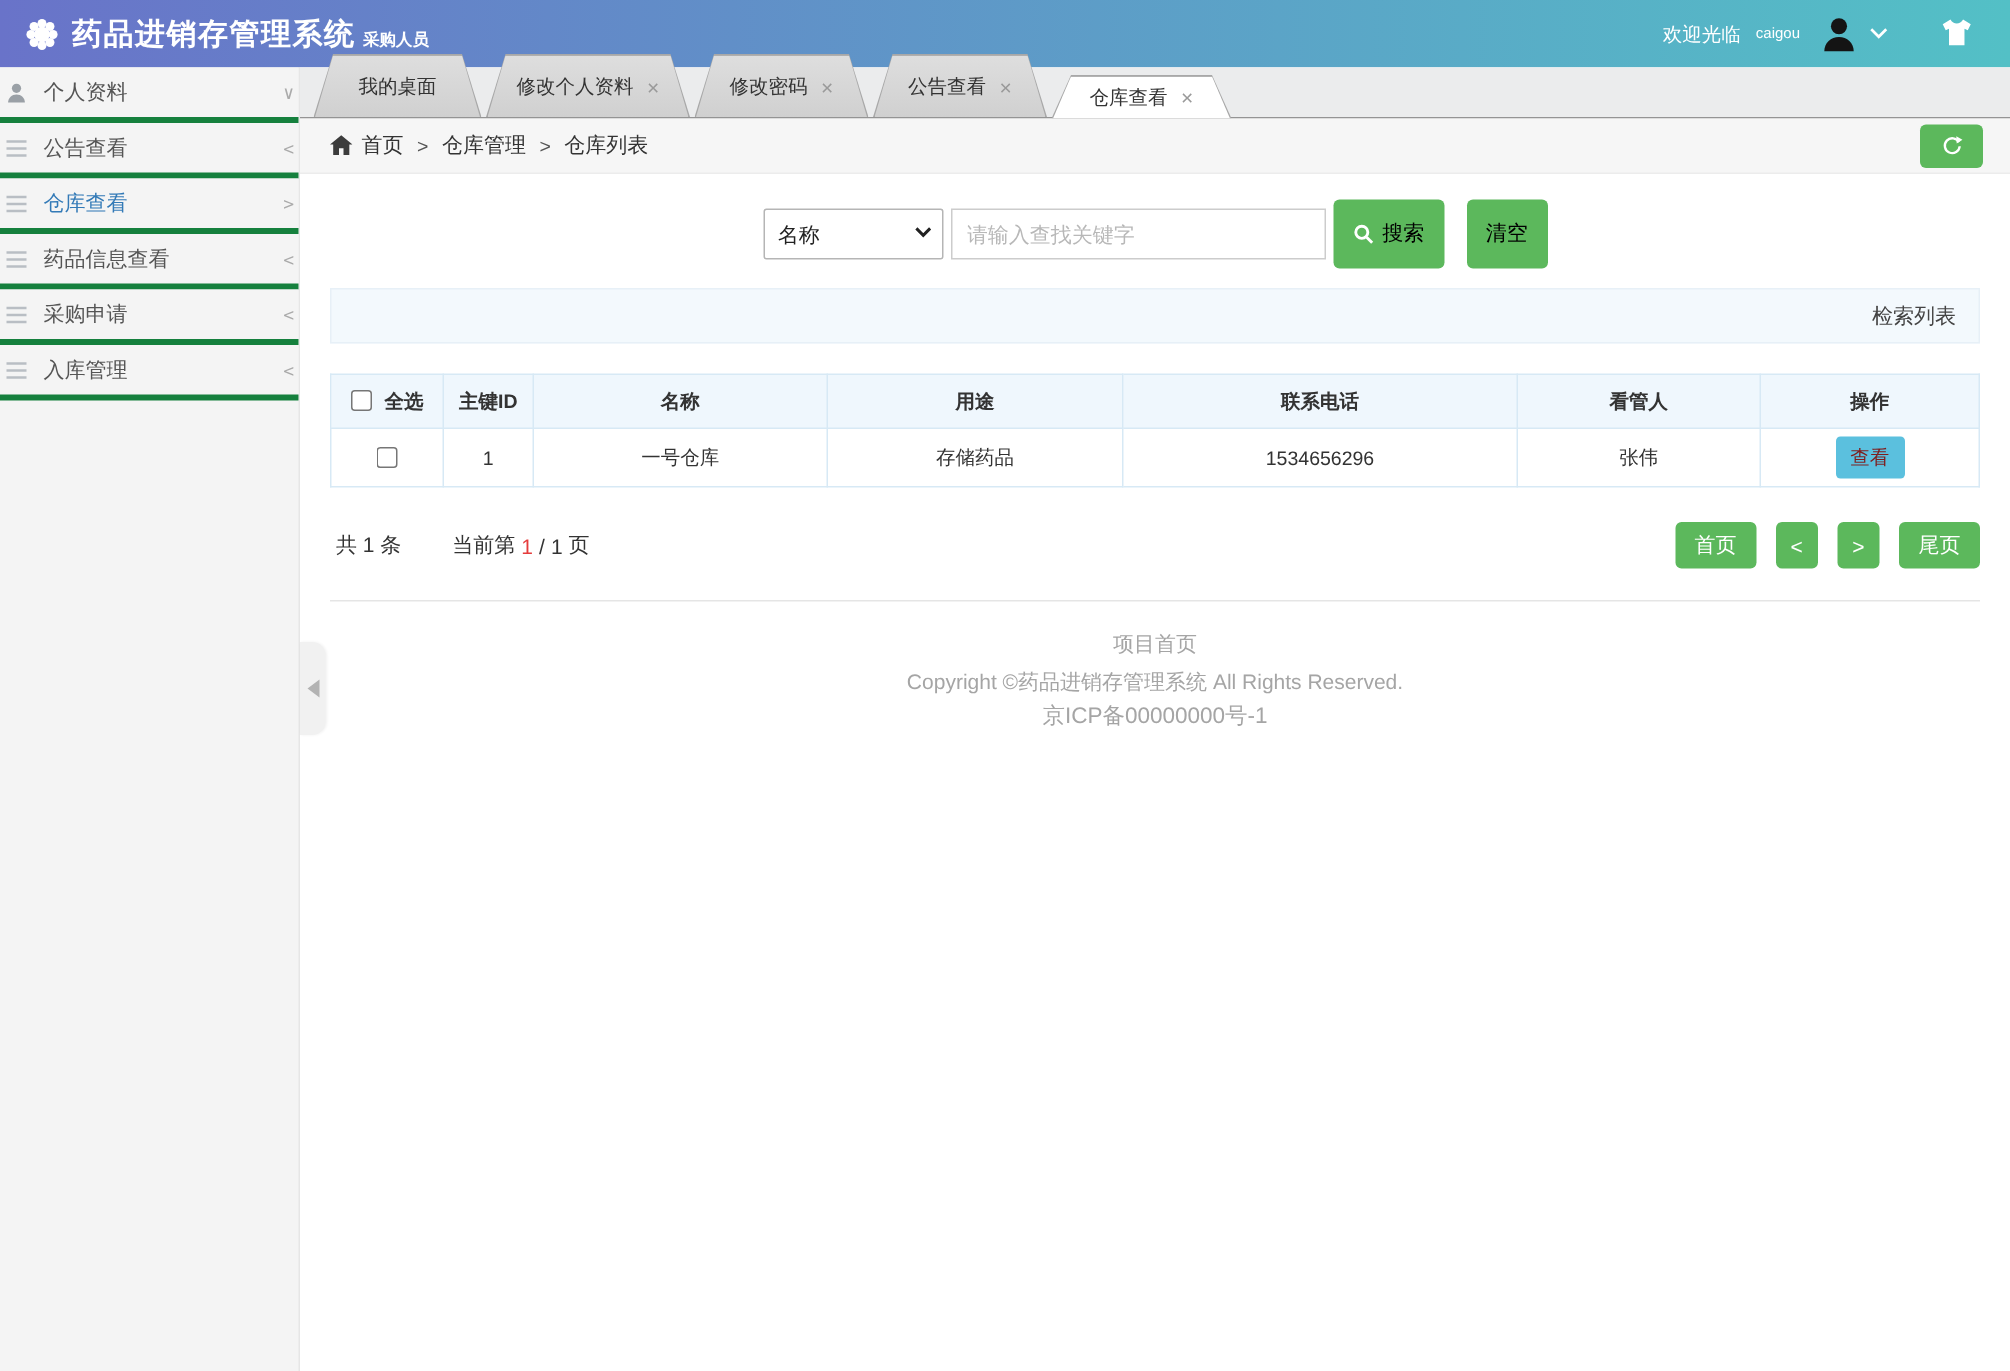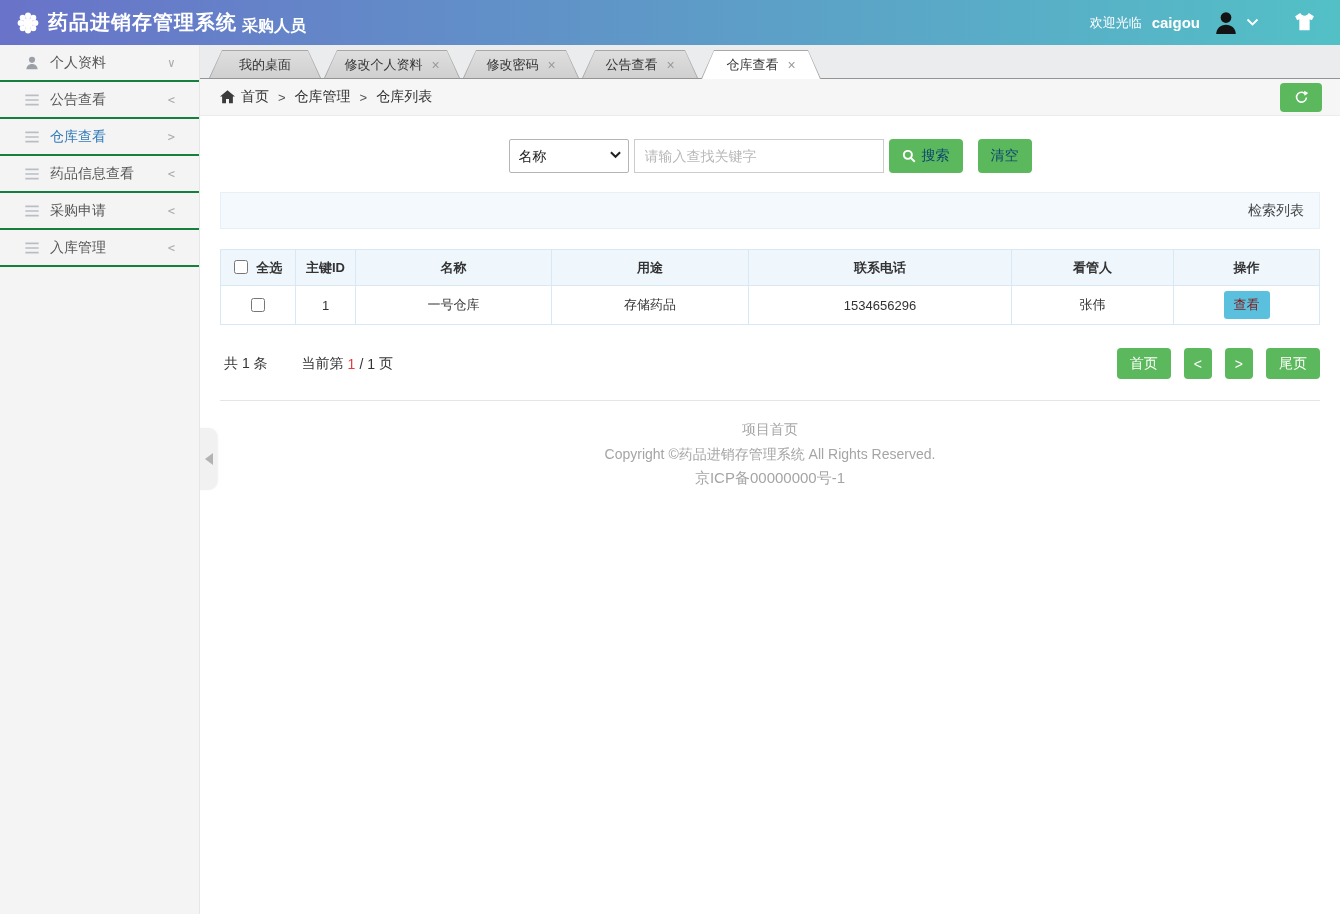--- a/index.html
+++ b/index.html
@@ -9,36 +9,36 @@
     background:#fff; color:#333; overflow:hidden; position:relative;
   }
 
   
   .header {
     height:45px; display:flex; align-items:center; padding:16px 16px;
     background:linear-gradient(to right,#6973c9,#53c0c6); color:#fff;
   }
   .logo-icon { display:flex; margin-right:8px; }
   .app-title { font-size:20px; font-weight:bold; letter-spacing:1px; }
-  .app-role  { font-size:16px; font-weight:bold; margin-left:5px; margin-top:8px; }
+  .app-role  { font-size:11px; font-weight:bold; margin-left:5px; margin-top:8px; }
   .header-spacer { flex:1; }
   .welcome-text { font-size:13px; margin-right:10px; }
-  .username { font-size:15px; font-weight:bold; margin-right:12px; }
+  .username { font-size:10px; font-weight:normal; margin-right:12px; }
   .avatar { display:flex; margin-right:6px; }
   .user-caret { display:flex; margin-right:34px; cursor:pointer; }
   .shirt { display:flex; cursor:pointer; margin-right:8px; }
 
   
   .sidebar {
     position:absolute; top:45px; left:0; bottom:0; width:200px;
     background:#f4f4f4; border-right:1px solid #e6e6e6;
   }
   .side-item {
-    height:37px; display:flex; align-items:center; padding:0 24px;
-    border-bottom:2px solid #15803d; font-size:14px; color:#555; cursor:pointer;
+    height:37px; display:flex; align-items:center; padding:0 3px;
+    border-bottom:4px solid #15803d; font-size:14px; color:#555; cursor:pointer;
     background:#f4f4f4;
     justify-content:flex-end;
   }
   .side-item .s-icon { width:26px; display:flex; align-items:center; }
   .side-item .s-label { flex:1; }
   .side-item .s-arrow { color:#aaa; font-size:12px; font-family:"DejaVu Sans Mono",monospace; }
   .side-item.active .s-label { color:#337ab7; }
 
   .collapse-handle {
     position:absolute; left:200px; top:428px; width:17px; height:62px;
@@ -53,21 +53,21 @@
   }
 
   
   .main { position:absolute; top:45px; left:200px; right:0; bottom:0; background:#fff; }
 
   
   .tabstrip {
     height:34px; background:#ebeced; border-bottom:1px solid #949494;
     display:flex; align-items:flex-end; padding-left:9px;
   }
-  .tab { position:relative; height:28px; margin-right:3px; cursor:pointer; }
+  .tab { position:relative; height:42px; margin-right:3px; cursor:pointer; }
   .tab.w1{width:112px}.tab.w2{width:136px}.tab.w3{width:116px}.tab.w4{width:116px}.tab.w5{width:120px}
   .tab .tab-edge {
     position:absolute; inset:0;
     clip-path:polygon(13px 0,calc(100% - 13px) 0,100% 100%,0 100%);
     background:#a8a8a8;
   }
   .tab .tab-face {
     position:absolute; left:1px; right:1px; top:1px; bottom:0;
     clip-path:polygon(12px 0,calc(100% - 12px) 0,100% 100%,0 100%);
     background:linear-gradient(#dedede,#d0d0d0);
@@ -107,22 +107,22 @@
     appearance:none; -webkit-appearance:none; outline:none; cursor:pointer;
     font-family:inherit;
   }
   .select-caret { position:absolute; right:8px; top:12px; pointer-events:none; display:flex; }
   .keyword-input {
     width:250px; height:34px; border:1px solid #ccc; margin-left:5px;
     padding:0 10px; font-size:14px; color:#333; outline:none; font-family:inherit;
   }
   .keyword-input::placeholder { color:#b8b8b8; }
   .btn-green {
-    background:#5cb85c; color:#0c4a6e; border:none; border-radius:4px;
-    height:34px; padding:0 13px; font-size:14px; cursor:pointer;
+    background:#5cb85c; color:#000000; border:none; border-radius:4px;
+    height:46px; padding:0 13px; font-size:14px; cursor:pointer;
     display:inline-flex; align-items:center; gap:6px; font-family:inherit;text-align:center;
   }
   .btn-search { margin-left:5px; }
   .btn-clear { margin-left:15px; }
 
   
   .panel-head {
     margin-top:19px; height:37px; background:#f3f9fd; border:1px solid #e7f0f7;
     display:flex; align-items:center; justify-content:flex-end;
     padding:0 15px; font-size:14px; color:#444;

